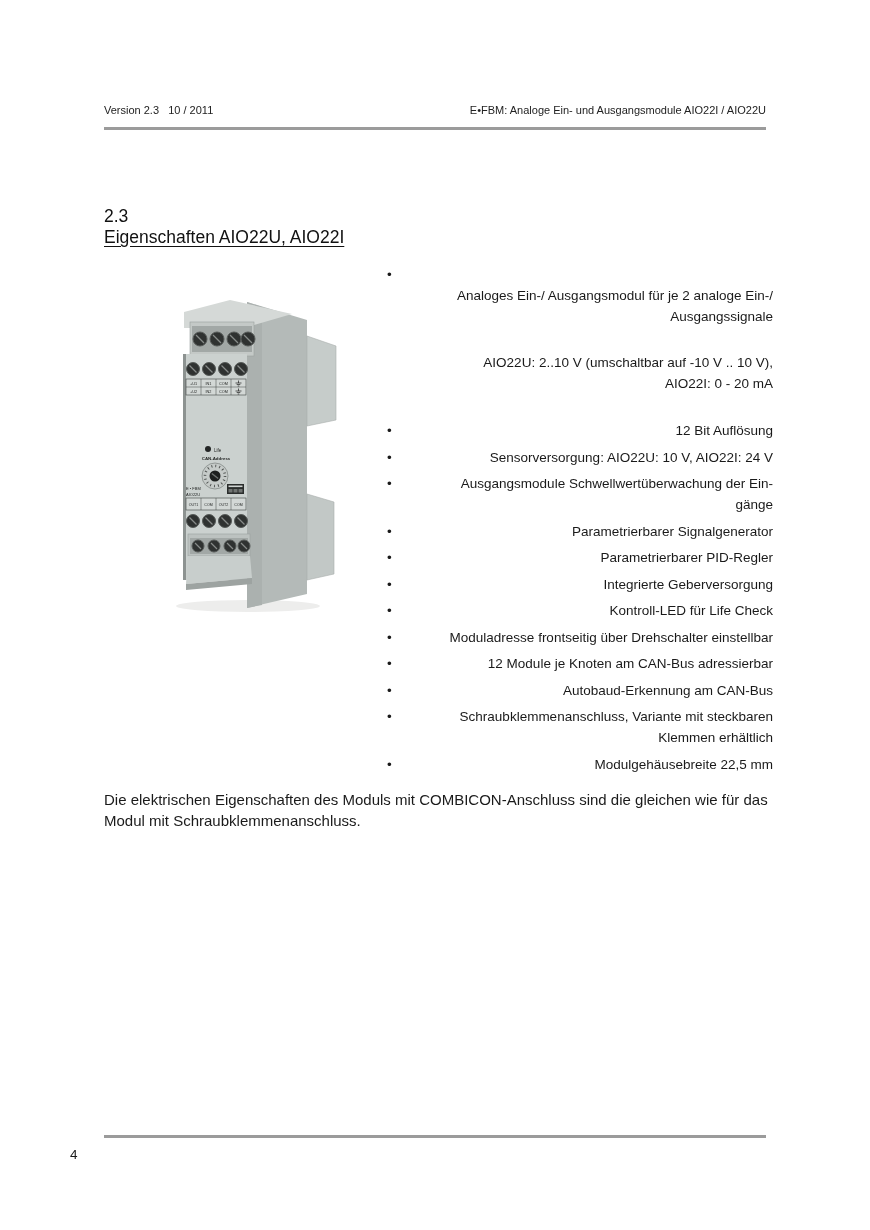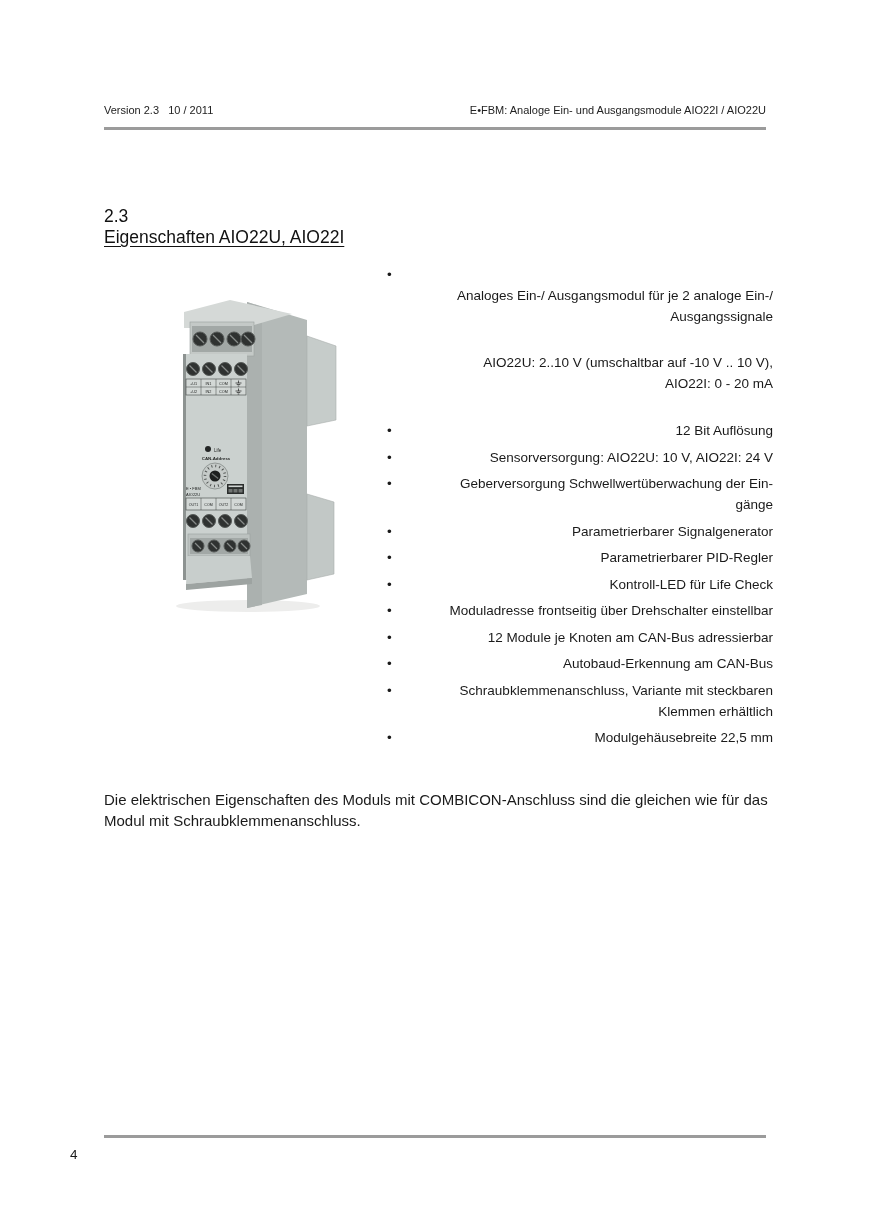--- a/index.html
+++ b/index.html
@@ -191,24 +191,25 @@
   <div class="features">
     <ul>
       <li>
         <div>Analoges Ein-/ Ausgangsmodul für je 2 analoge Ein-/
 Ausgangssignale</div>
         <div class="sub">AIO22U: 2..10 V (umschaltbar auf -10 V .. 10 V),
 AIO22I: 0 - 20 mA</div>
       </li>
       <li>12 Bit Auflösung</li>
       <li>Sensorversorgung: AIO22U: 10 V, AIO22I: 24 V</li>
-      <li>Geberversorgung Schwellwertüberwachung der Ein-
+      <li>Ausgangsmodule Schwellwertüberwachung der Ein-
 gänge</li>
       <li>Parametrierbarer Signalgenerator</li>
       <li>Parametrierbarer PID-Regler</li>
+      <li>Integrierte Geberversorgung</li>
       <li>Kontroll-LED für Life Check</li>
       <li>Moduladresse frontseitig über Drehschalter einstellbar</li>
       <li>12 Module je Knoten am CAN-Bus adressierbar</li>
       <li>Autobaud-Erkennung am CAN-Bus</li>
       <li>Schraubklemmenanschluss, Variante mit steckbaren
 Klemmen erhältlich</li>
       <li>Modulgehäusebreite 22,5 mm</li>
     </ul>
   </div>
 

